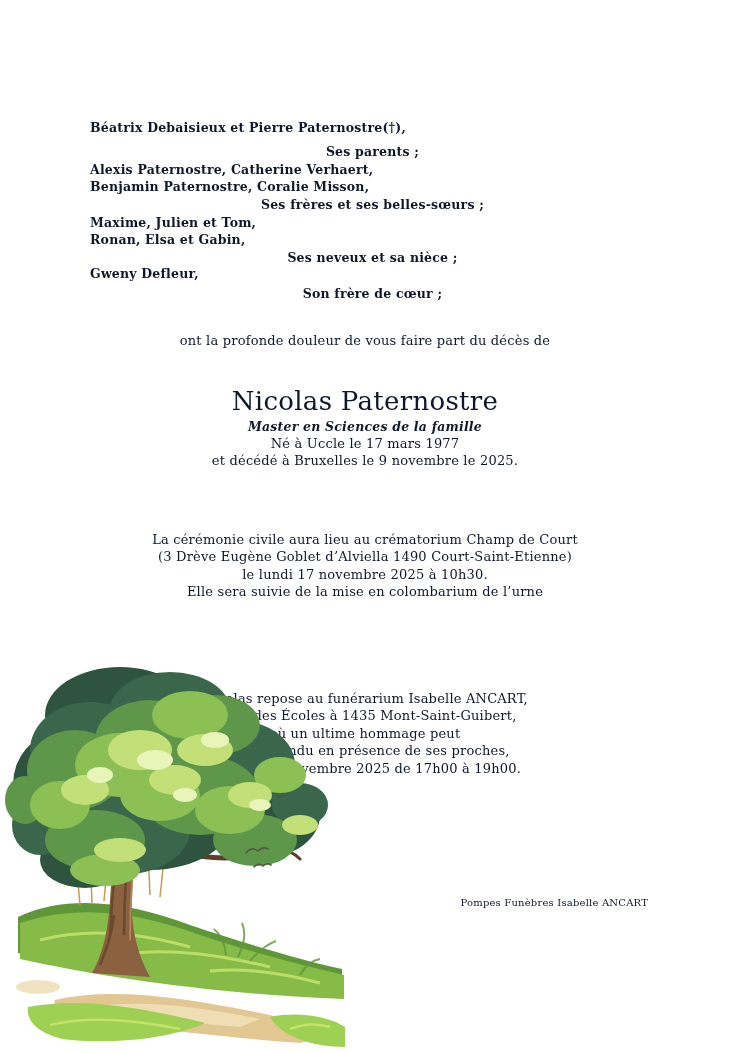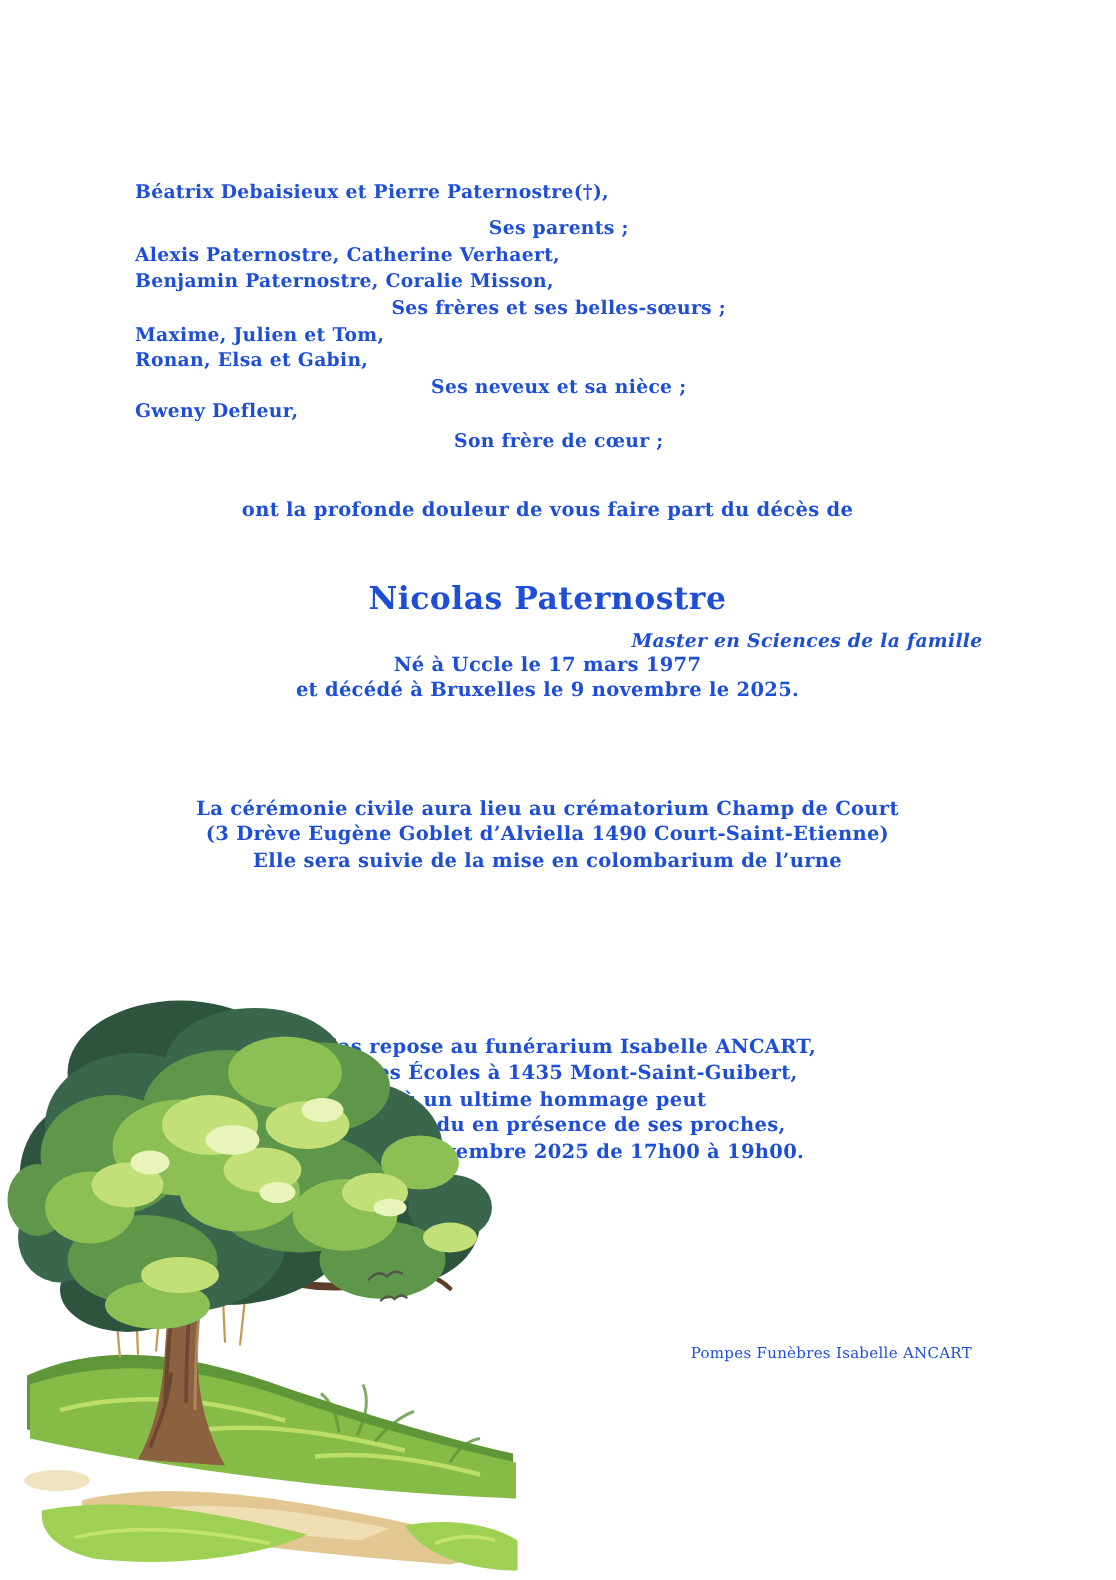--- a/index.html
+++ b/index.html
@@ -1,37 +1,37 @@
 <!DOCTYPE html>
 <html><head>
 <meta charset="utf-8">
 <style>
   html,body{margin:0;padding:0;background:#ffffff;}
   .page{
     position:relative;
     width:744px;height:1053px;
     background:#ffffff;
-    color:#1d4ed8;
+    color:#0f172a;
     font-family:"DejaVu Serif","Liberation Serif",serif;
     overflow:hidden;
   }
   
   .fl{
     position:absolute;left:90px;right:89px;
     font-size:12.5px;font-weight:bold;letter-spacing:.2px;
     white-space:nowrap;
   }
   .fl.r{text-align:center;}
   
   .cblock{
     position:absolute;left:75px;width:580px;
-    text-align:center;font-weight:bold;font-size:13px;letter-spacing:.2px;
+    text-align:center;font-weight:normal;font-size:13px;letter-spacing:.2px;
   }
-  .title-name{font-size:21px;letter-spacing:.3px;}
-  .degree{font-style:italic;font-size:12.5px;font-weight:bold;text-align:right;}
+  .title-name{font-size:26px;letter-spacing:.3px;}
+  .degree{font-style:italic;font-size:12.5px;font-weight:bold;}
   .mlines div{line-height:17.4px;}
   
   .company{
     position:absolute;right:96px;top:897px;width:280px;
     text-align:right;font-size:10px;font-weight:normal;line-height:12.8px;
     letter-spacing:.2px;
   }
   .tree{position:absolute;left:0;top:655px;}
 </style>
 </head>
@@ -55,20 +55,21 @@
   <div class="cblock" style="top:333px">ont la profonde douleur de vous faire part du décès de</div>
 
   <div class="cblock title-name" style="top:386px">Nicolas Paternostre</div>
   <div class="cblock degree" style="top:419px">Master en Sciences de la famille</div>
   <div class="cblock" style="top:436px">Né à Uccle le 17 mars 1977</div>
   <div class="cblock" style="top:453px">et décédé à Bruxelles le 9 novembre le 2025.</div>
 
   <div class="cblock mlines" style="top:531px">
     <div>La cérémonie civile aura lieu au crématorium Champ de Court</div>
     <div>(3 Drève Eugène Goblet d’Alviella 1490 Court-Saint-Etienne)</div>
+    <div>le lundi 17 novembre 2025 à 10h30.</div>
     <div>Elle sera suivie de la mise en colombarium de l’urne</div>
   </div>
 
   <div class="cblock mlines" style="top:690px">
     <div>Nicolas repose au funérarium Isabelle ANCART,</div>
     <div>5 rue des Écoles à 1435 Mont-Saint-Guibert,</div>
     <div>où un ultime hommage peut</div>
     <div>lui être rendu en présence de ses proches,</div>
     <div>le jeudi 13 novembre 2025 de 17h00 à 19h00.</div>
   </div>

